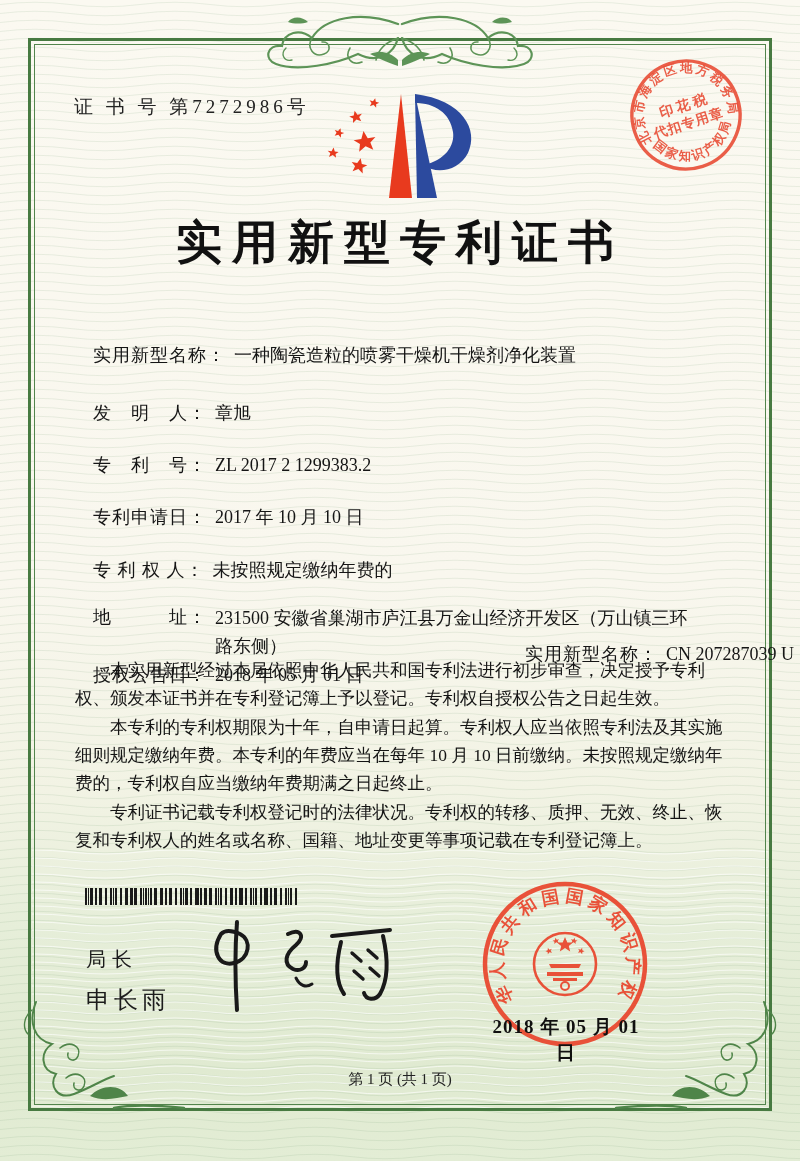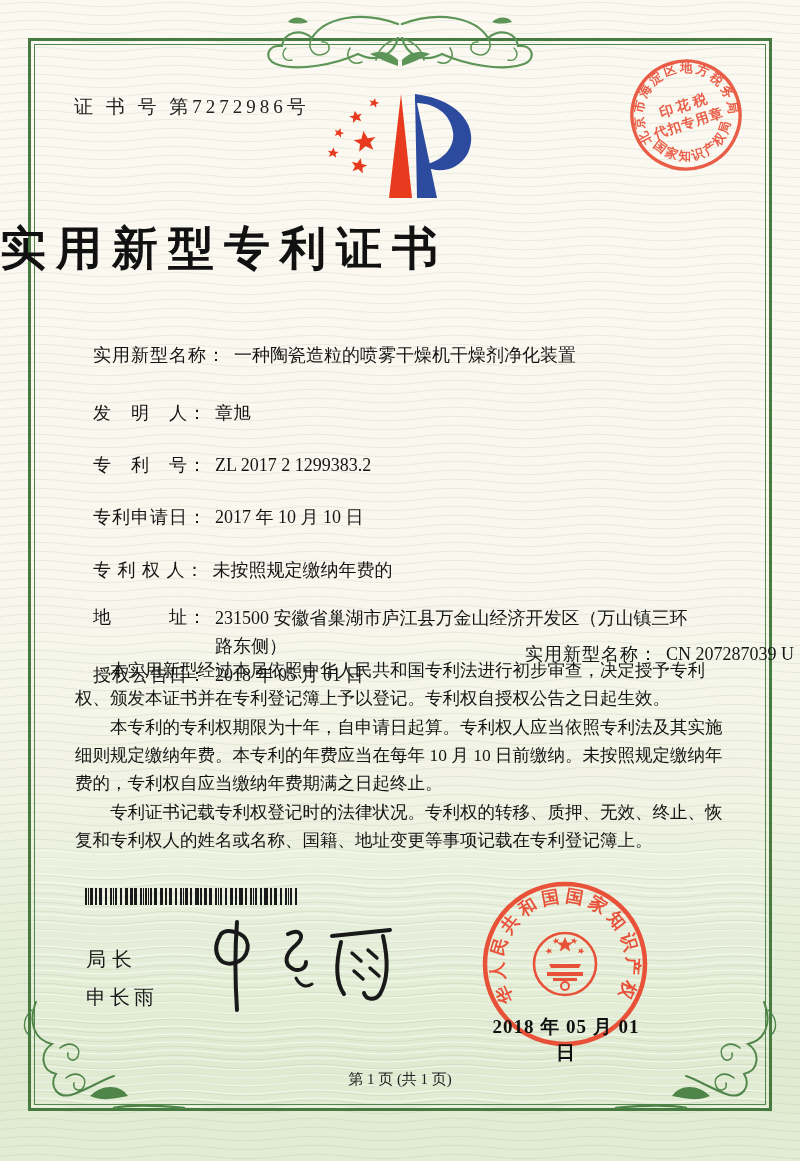--- a/index.html
+++ b/index.html
@@ -8,37 +8,37 @@
     background:linear-gradient(180deg,#fbf9f1 0%,#f9f7ee 50%,#f2f3e4 68%,#e6eed9 80%,#e0ead1 92%,#e3edd5 100%);
     font-family:"Liberation Serif","DejaVu Serif",serif;color:#1c1c1c;
   }
   .bg-waves{position:absolute;left:0;top:0;width:800px;height:1161px;pointer-events:none;}
   .frame{position:absolute;left:28px;top:38px;right:28px;bottom:50px;border:3px solid #477a41;}
   .frame::after{content:"";position:absolute;left:3px;top:3px;right:3px;bottom:3px;border:1px solid #52854c;}
   .orn{position:absolute;pointer-events:none;}
   .cert-no{position:absolute;left:74px;top:94px;font-size:19px;letter-spacing:4px;color:#222;}
   .logo{position:absolute;left:315px;top:90px;}
   .tax-stamp{position:absolute;left:611px;top:40px;transform:rotate(-18deg);}
-  .title{position:absolute;left:0;top:218px;width:100%;
+  .title{position:absolute;left:0;top:212px;width:100%;text-align:center;
     font-size:46px;font-weight:bold;letter-spacing:10px;color:#111;}
   .field{position:absolute;left:75px;font-size:18px;white-space:pre;color:#151515;}
   .field .lbl{letter-spacing:1px;}
   .field .val{margin-left:8px;}
   .field-address .val{display:inline-block;white-space:normal;width:482px;vertical-align:top;line-height:1.55;}
   .field-address .lbl{display:inline-block;vertical-align:top;}
   .grant-no{position:absolute;left:450px;top:0;}
   .paras{position:absolute;left:75px;top:656px;width:652px;font-size:17.5px;line-height:1.62;color:#141414;}
   .paras p{margin:0;text-indent:2em;}
   .barcode{position:absolute;left:85px;top:888px;width:212px;height:17px;
     background:
       repeating-linear-gradient(90deg,#1a1a1a 0 2px,rgba(0,0,0,0) 2px 5px),
       repeating-linear-gradient(90deg,#1a1a1a 0 1px,rgba(0,0,0,0) 1px 7px),
       repeating-linear-gradient(90deg,rgba(0,0,0,0) 0 3px,#1a1a1a 3px 4px,rgba(0,0,0,0) 4px 11px);}
   .signer-role{position:absolute;left:86px;top:946px;font-size:20px;letter-spacing:6px;}
-  .signer-name{position:absolute;left:86px;top:984px;font-size:20px;letter-spacing:4px;}
+  .signer-name{position:absolute;left:86px;top:984px;font-size:24px;letter-spacing:4px;}
   .signature{position:absolute;left:200px;top:918px;}
   .seal{position:absolute;left:479px;top:878px;}
   .seal-date{position:absolute;left:481px;top:1014px;width:170px;text-align:center;
     font-size:19px;font-weight:bold;color:#101010;letter-spacing:1px;z-index:3;}
   .footer{position:absolute;left:0;top:1070px;width:100%;text-align:center;font-size:15px;color:#222;}
   svg text{font-family:"Liberation Serif","DejaVu Serif",serif;}
 </style>
 </head>
 <body>
 

